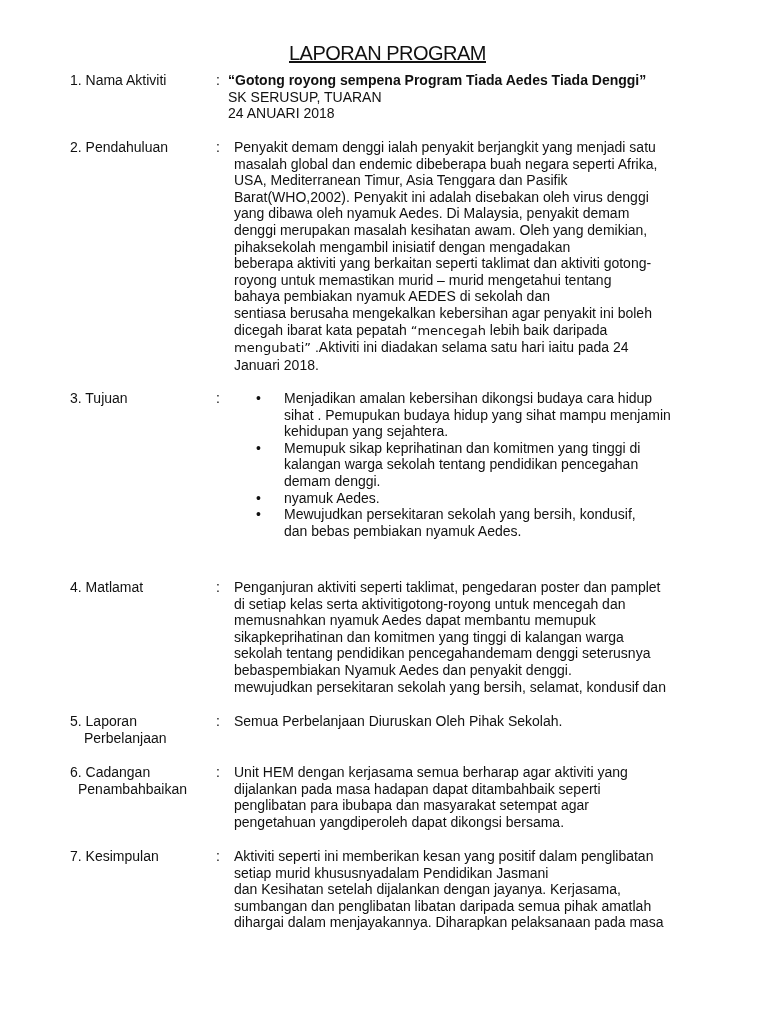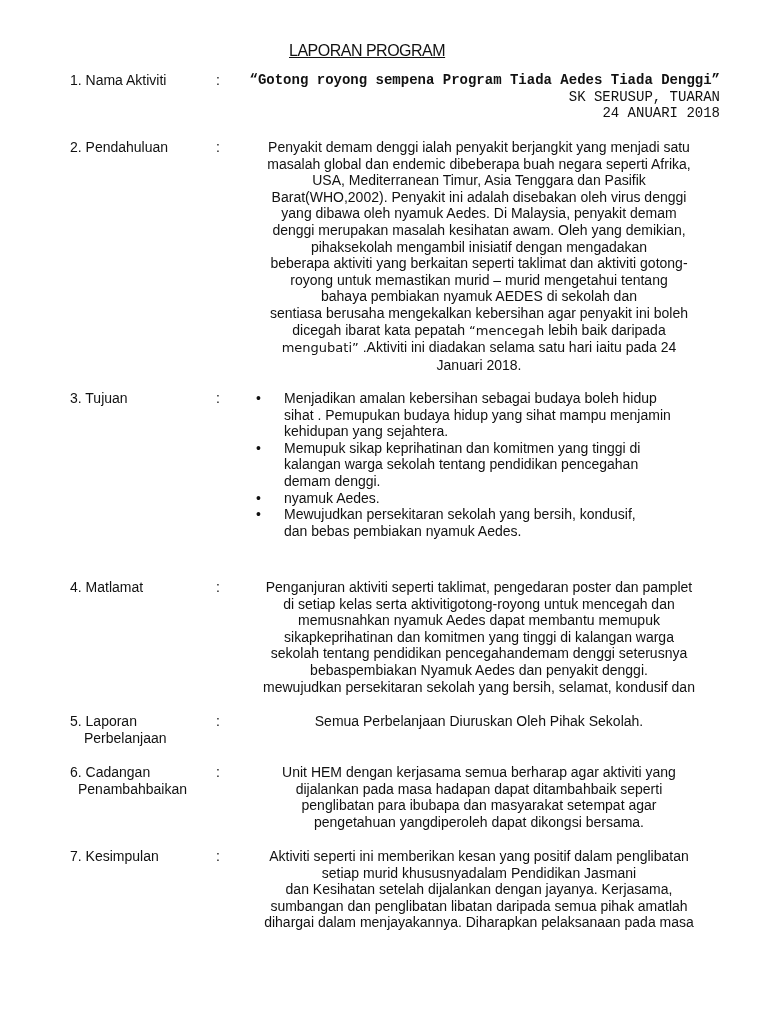--- a/index.html
+++ b/index.html
@@ -2,30 +2,30 @@
 <html><head>
 <meta charset="utf-8">
 <style>
   html, body { margin: 0; padding: 0; background: #ffffff; }
   body {
     width: 768px; height: 1024px; position: relative; overflow: hidden;
     font-family: "Liberation Sans", sans-serif; color: #111;
   }
   .title {
     position: absolute; left: 289px; top: 42px;
-    font-size: 16px; text-decoration: underline; letter-spacing: -0.5px;
+    font-size: 20px; text-decoration: underline; letter-spacing: -0.5px;
   }
   .row { position: absolute; left: 70px; width: 650px; font-size: 14px; line-height: 16.6px; }
   .label { position: absolute; left: 0; top: 0; width: 140px; }
   .label .l2 { display: block; padding-left: 14px; }
   .label .l2b { display: block; padding-left: 8px; }
   .colon { position: absolute; left: 146px; top: 0; }
   .body { position: absolute; left: 164px; top: 0; width: 490px; }
-  .body p { margin: 0; text-align: center; }
-  .nama { text-align: right; width: 480px; left: 170px; font-family: Liberation Mono, monospace; }
+  .body p { margin: 0; }
+  .nama { text-align: left; width: 480px; left: 158px; }
   .nama b { font-weight: bold; }
   ul.bullets { margin: 0; padding: 0; list-style: none; }
   ul.bullets li { position: relative; padding-left: 50px; }
   ul.bullets li .dot { position: absolute; left: 22px; top: 0; }
   .alt { font-family: "DejaVu Sans", sans-serif; font-size: 13px; margin-top: 33px; }
 </style>
 </head>
 <body>
 
 <div>
@@ -63,21 +63,21 @@
     </div>
   </div>
 
   <div class="row" style="top:390px;">
     <span class="label">3. Tujuan</span>
     <span class="colon">:</span>
     <div class="body" style="left:164px; width:500px;">
       <ul class="bullets">
         <li>
           <span class="dot">•</span>
-          <div>Menjadikan amalan kebersihan sebagai budaya boleh hidup</div>
+          <div>Menjadikan amalan kebersihan dikongsi budaya cara hidup</div>
           <div>sihat . Pemupukan budaya hidup yang sihat mampu menjamin</div>
           <div>kehidupan yang sejahtera.</div>
         </li>
         <li>
           <span class="dot">•</span>
           <div>Memupuk sikap keprihatinan dan komitmen yang tinggi di</div>
           <div>kalangan warga sekolah tentang pendidikan pencegahan</div>
           <div>demam denggi.</div>
         </li>
         <li>

